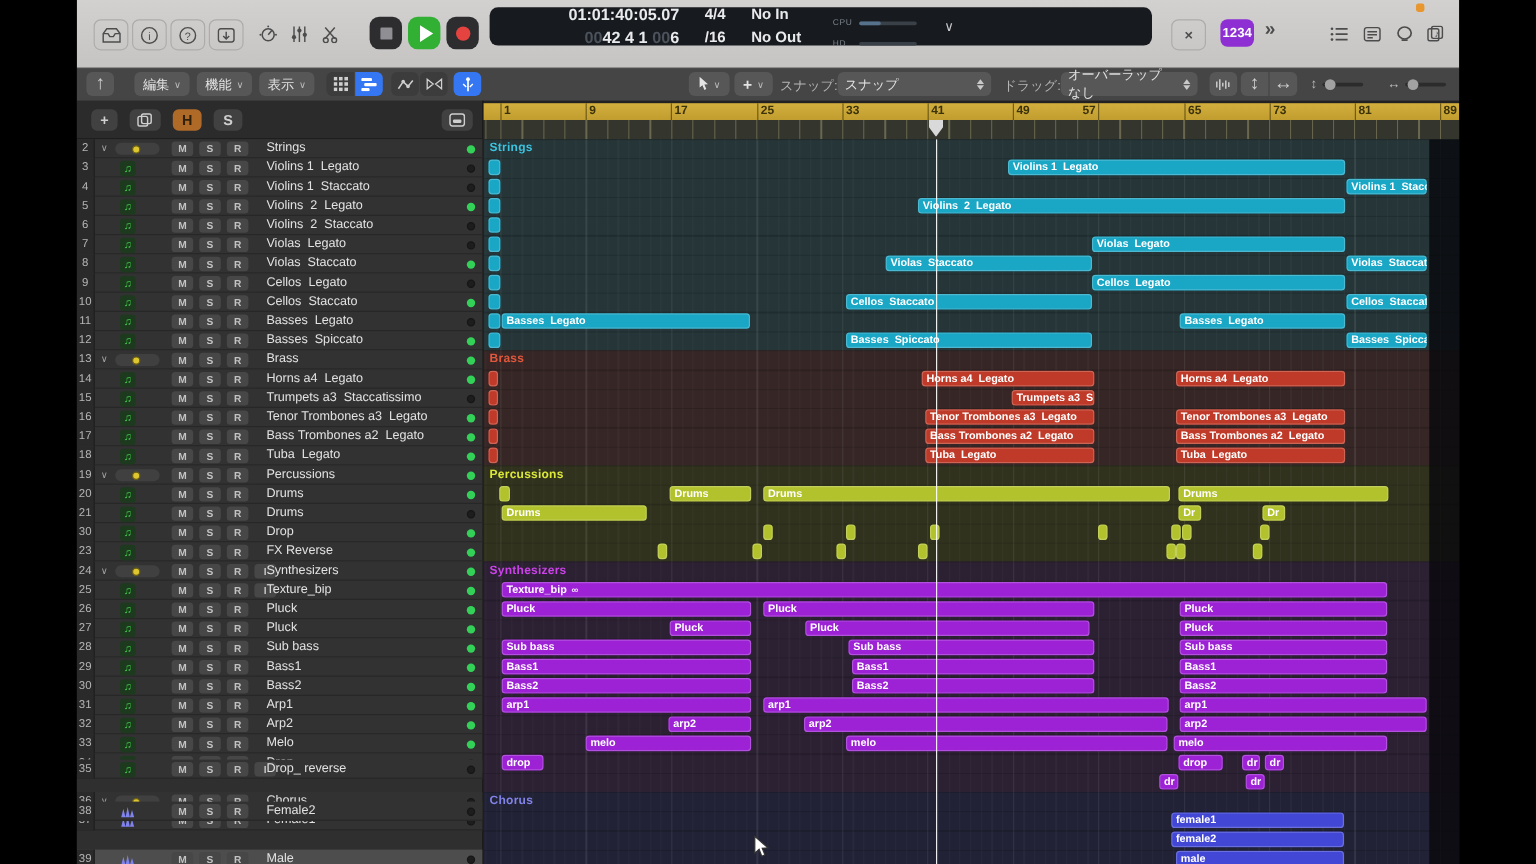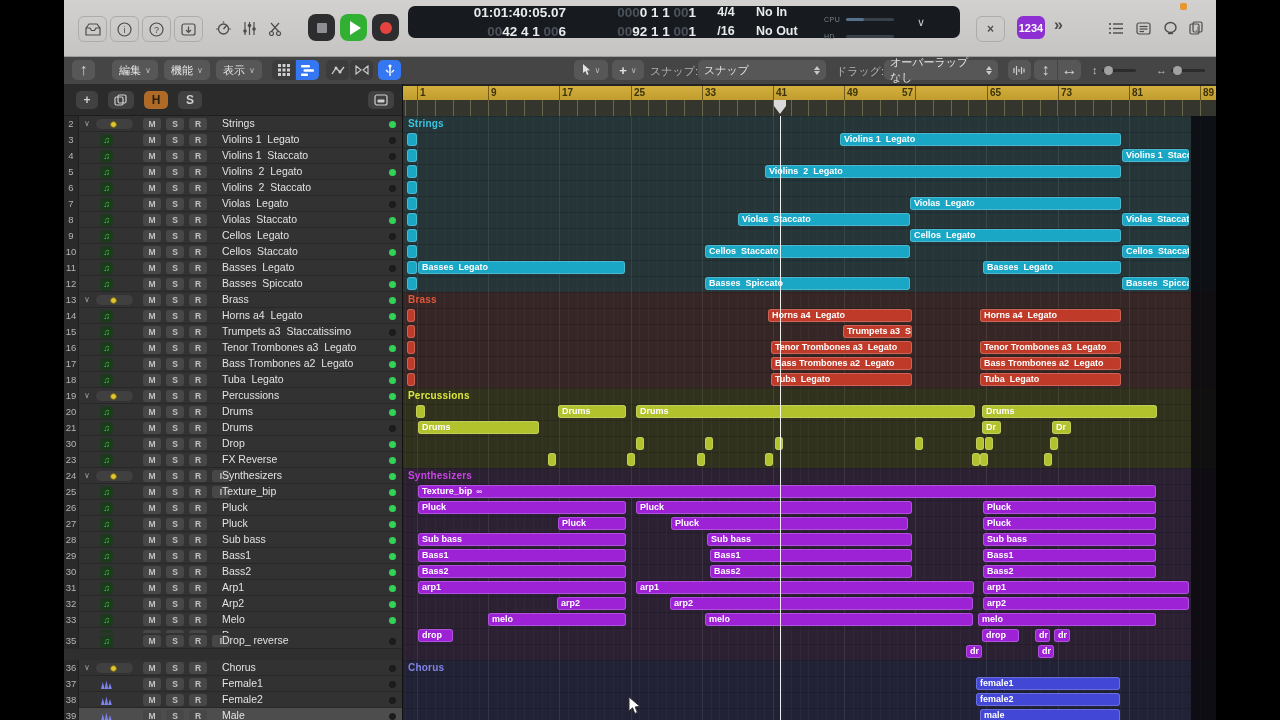--- a/index.html
+++ b/index.html
@@ -183,24 +183,20 @@
     <div class="transport" id="btn-rec">
           <div class="dot"></div>
         </div>
 
     <div id="lcd">
       <div id="lcd-cells" style="display:flex">
             <div class="lcdcell" style="width: 152px; text-align: right;">
               <div class="lcdrow"><span>01:01:40:05.07</span></div>
               <div class="lcdrow"><span class="dim">00</span><span>42 4 1 </span><span class="dim">00</span><span>6</span></div>
             </div>
-            <div class="lcdcell" style="width: 118px; text-align: right;">
-              <div class="lcdrow"><span class="dim">000</span><span>0 1 1 </span><span class="dim">00</span><span>1</span></div>
-              <div class="lcdrow"><span class="dim">00</span><span>92 1 1 </span><span class="dim">00</span><span>1</span></div>
-            </div>
             <div class="lcdcell" style="width: 36px; text-align: center;">
               <div class="lcdrow small"><span>4/4</span></div>
               <div class="lcdrow small"><span>/16</span></div>
             </div>
             <div class="lcdcell" style="width: 56px; text-align: left;">
               <div class="lcdrow small"><span>No In</span></div>
               <div class="lcdrow small"><span>No Out</span></div>
             </div>
           </div>
       <div id="lcd-meters">
@@ -725,21 +721,21 @@
             <svg width="13" height="13" viewBox="0 0 13 13">
               <path d="M1 11 L2.8 4 L4.6 11 Z M4.6 11 L6.4 2.5 L8.2 11 Z M8.2 11 L10 5 L11.8 11 Z" fill="#7f83ee"></path>
             </svg>
           </div>
           <div class="tbtn" style="left: 79px;">M</div>
           <div class="tbtn" style="left: 102px;">S</div>
           <div class="tbtn" style="left: 125px;">R</div>
           <div class="tname">Female1</div>
           <div class="tdot off"></div>
         </div>
-        <div class="trow" style="top: 576px;">
+        <div class="trow" style="top: 552px;">
           <div class="tnum">38</div>
           <div class="ticon">
             <svg width="13" height="13" viewBox="0 0 13 13">
               <path d="M1 11 L2.8 4 L4.6 11 Z M4.6 11 L6.4 2.5 L8.2 11 Z M8.2 11 L10 5 L11.8 11 Z" fill="#7f83ee"></path>
             </svg>
           </div>
           <div class="tbtn" style="left: 79px;">M</div>
           <div class="tbtn" style="left: 102px;">S</div>
           <div class="tbtn" style="left: 125px;">R</div>
           <div class="tname">Female2</div>

